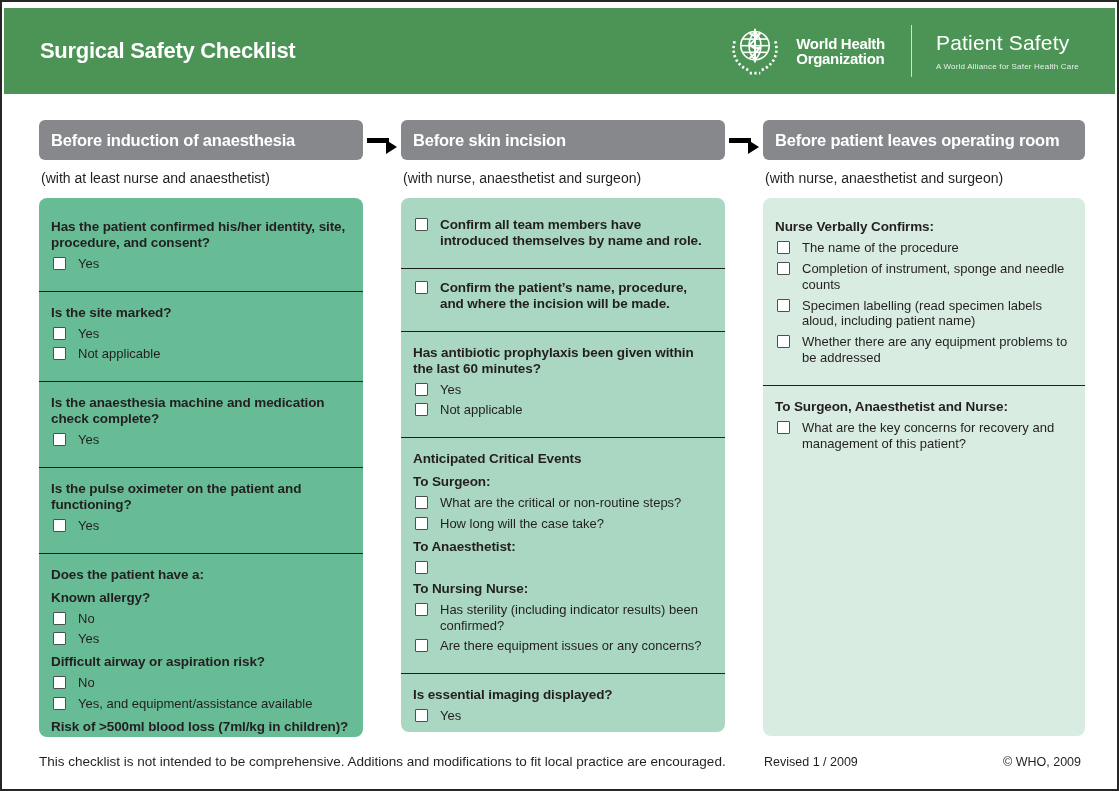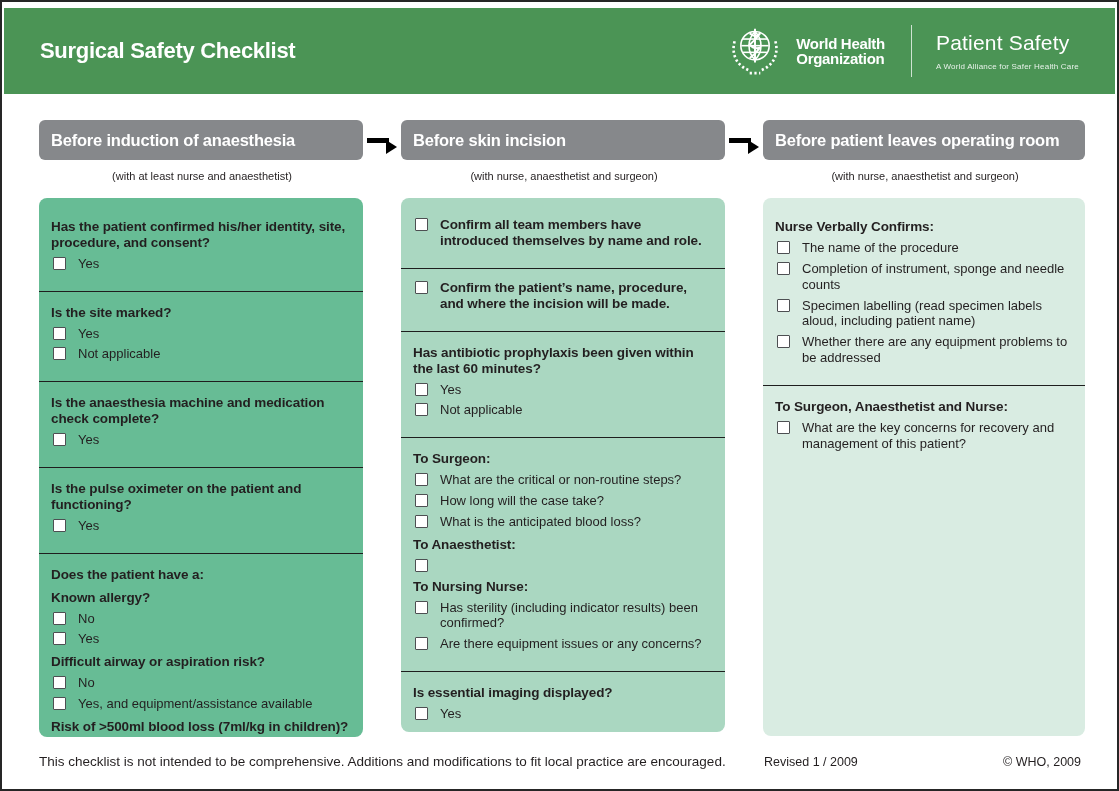--- a/index.html
+++ b/index.html
@@ -14,21 +14,21 @@
   .orgname { color:#fff; font-weight:bold; font-size:15px; line-height:1.0; letter-spacing:-0.3px; }
   .brand-divider { width:1px; height:52px; background:#cfe3d2; margin:0 14px 0 16px; }
   .prog-title { color:#fff; font-size:21px; letter-spacing:0.2px; }
   .prog-sub { color:#e8f2ea; font-size:8px; margin-top:7px; letter-spacing:0.2px; }
 
   
   .cols { position:absolute; left:37px; top:118px; display:flex; align-items:flex-start; }
   .col { width:324px; display:flex; flex-direction:column; }
   .col.c2 { width:322px; }
   .colbar { height:40px; border-radius:6px; display:flex; align-items:center; padding:0 12px; color:#fff; font-weight:bold; font-size:16.5px; letter-spacing:-0.2px; }
-  .colsub { font-size:11px; margin:10px 0 0 2px; height:18px;text-align:center; }
+  .colsub { font-size:14px; margin:10px 0 0 2px; height:18px; }
   .panel { margin-top:10px; border-radius:8px; padding:8px 12px; overflow:hidden; }
   .p0 { height:539px; }
   .p1 { height:534px; }
   .p2 { height:538px; }
 
   .arrowgap { width:38px; height:40px; display:flex; align-items:center; justify-content:center; flex:none; }
   .arrow { position:relative; width:30px; height:5px; }
   .arrow .shaft { position:absolute; left:0; top:0; width:22px; height:5px; background:#000; }
   .arrow .head { position:absolute; right:0; top:-5px; width:0; height:0; border-left:11px solid #000; border-top:7.5px solid transparent; border-bottom:7.5px solid transparent; }
 
@@ -181,32 +181,29 @@
               <span class="cb"></span>
               <span class="lbl">Yes</span>
             </div>
             <div class="row">
               <span class="cb"></span>
               <span class="lbl">Not applicable</span>
             </div>
           </div>
           <hr class="divider">
           <div class="section">
+            <div class="head">Anticipated Critical Events</div>
             <div class="head">To Surgeon:</div>
             <div class="row">
               <span class="cb"></span>
               <span class="lbl">What are the critical or non-routine steps?</span>
             </div>
             <div class="row">
               <span class="cb"></span>
               <span class="lbl">How long will the case take?</span>
-            </div>
-            <div class="row">
-              <span class="cb"></span>
-              <span class="lbl">What is the anticipated blood loss?</span>
             </div>
             <div class="head">To Anaesthetist:</div>
             <div class="row">
               <span class="cb"></span>
             </div>
             <div class="head">To Nursing Nurse:</div>
             <div class="row">
               <span class="cb"></span>
               <span class="lbl">Has sterility (including indicator results) been confirmed?</span>
             </div>

